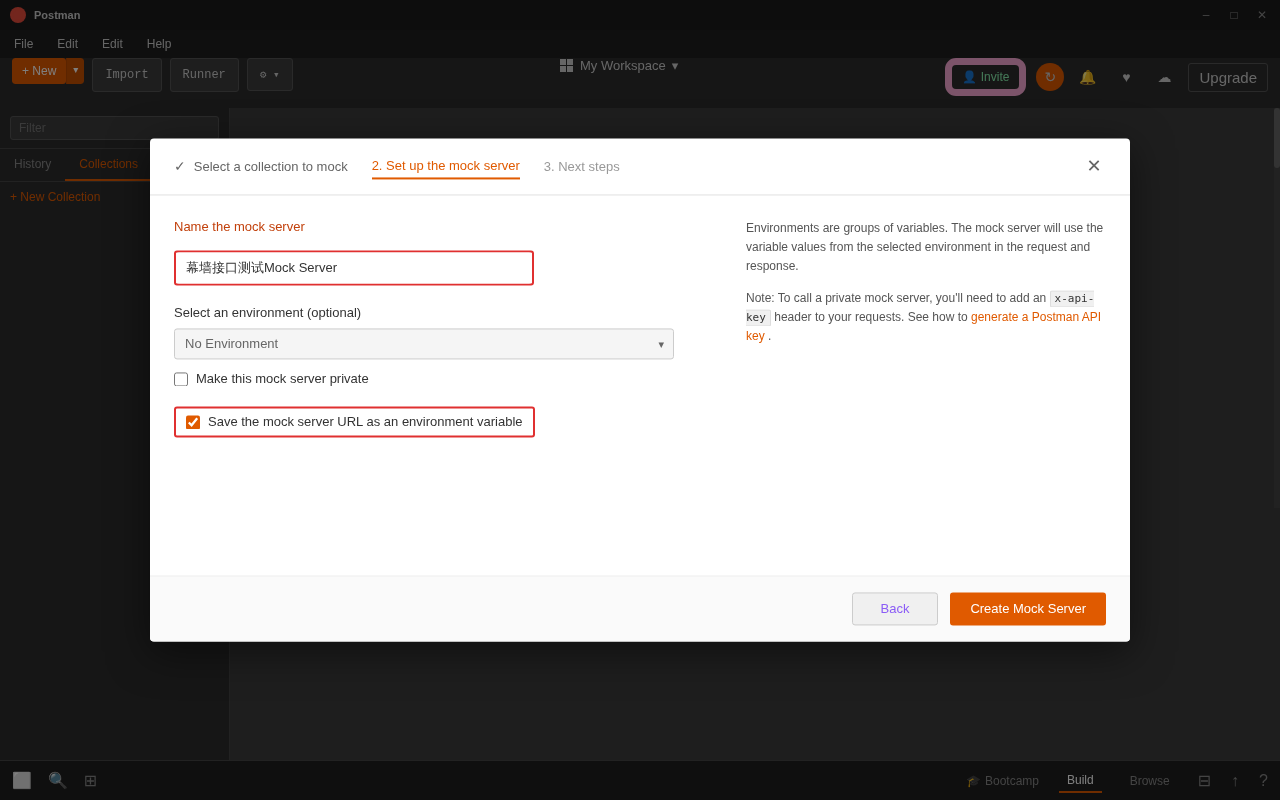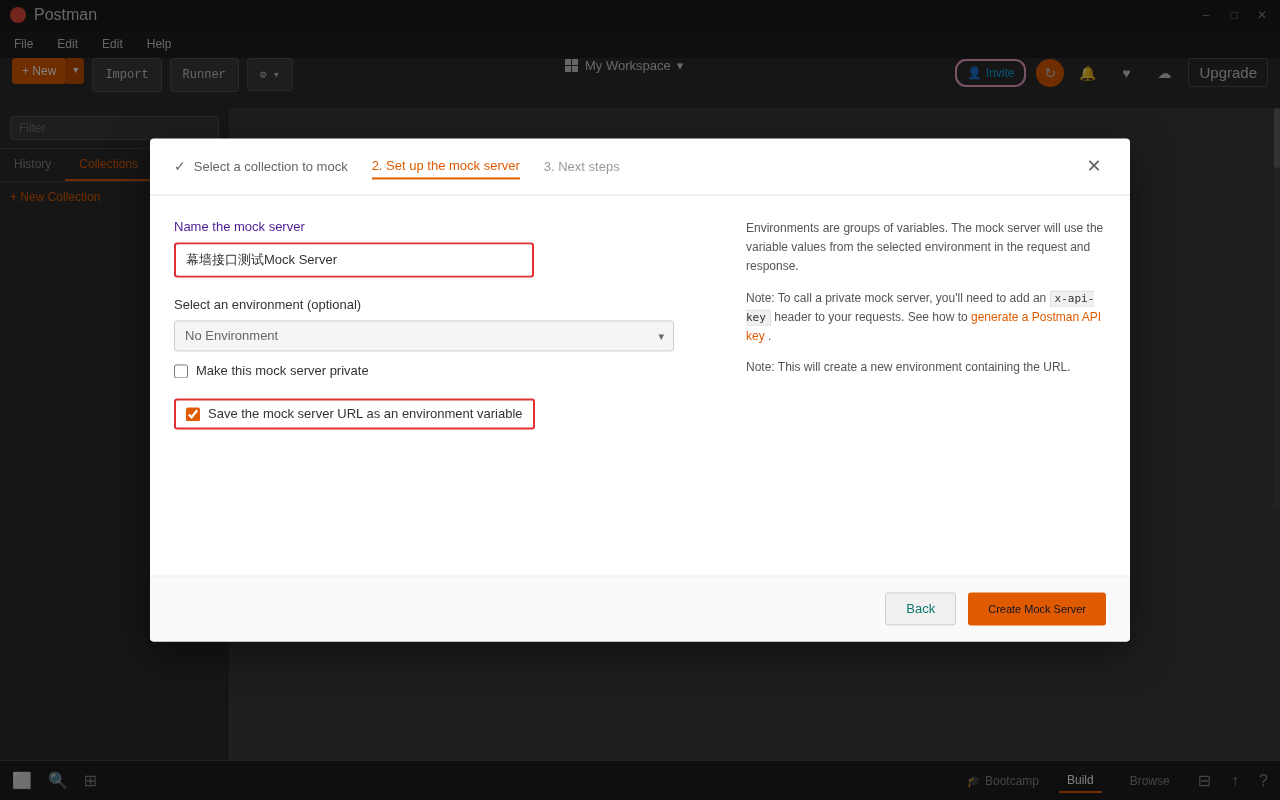--- a/index.html
+++ b/index.html
@@ -29,21 +29,22 @@
     .app-icon {
       width: 16px;
       height: 16px;
       background: #e74c3c;
       border-radius: 50%;
       display: flex; align-items: center; justify-content: center;
       font-size: 10px; color: white; font-weight: bold;
     }
     .title-bar-title {
       color: #ccc;
-      font-size: 16px;
+      font-size: 11px;
+      font-weight: bold;
     }
     .title-bar-controls {
       display: flex;
       gap: 12px;
     }
     .title-btn {
       color: #888;
       font-size: 12px;
       cursor: pointer;
       width: 16px; height: 16px;
@@ -133,22 +134,22 @@
       display: block;
       width: 6px; height: 6px;
     }
     .toolbar-right {
       display: flex;
       align-items: center;
       gap: 10px;
     }
     .invite-btn {
       background: transparent;
-      color: #0ea5e9;
-      border: 2px solid #f9a8d4;
+      color: #86efac;
+      border: 7px solid #f9a8d4;
       border-radius: 11px;
       padding: 5px 10px;
       font-size: 12px;
       cursor: pointer;
     }
     .icon-circle {
       width: 28px; height: 28px;
       border-radius: 50%;
       display: flex; align-items: center; justify-content: center;
       cursor: pointer;
@@ -360,22 +361,22 @@
     }
     .modal-right {
       width: 360px;
       font-size: 12px;
       color: #555;
       line-height: 1.6;
     }
 
     .form-label {
       font-size: 13px;
-      color: #4c1d95;
-      margin-bottom: 8px;
+      color: #c2410c;
+      margin-bottom: 16px;
       display: block;
     }
 
     
     .server-name-input-wrapper {
       border: 2px solid #e03030;
       border-radius: 3px;
       display: inline-flex;
       margin-bottom: 20px;
       width: 100%;
@@ -486,34 +487,34 @@
       padding: 16px 24px;
       border-top: 1px solid #e0e0e0;
       display: flex;
       justify-content: flex-end;
       gap: 12px;
       background: #fafafa;
       border-radius: 0 0 4px 4px;
     }
     .btn-back {
       background: #f0f0f0;
-      color: #0f766e;
+      color: #8b5cf6;
       border: 1px solid #ccc;
       border-radius: 3px;
-      padding: 8px 20px;
+      padding: 8px 28px;
       font-size: 13px;
       cursor: pointer;
     }
     .btn-create {
       background: #e05a00;
-      color: #0f172a;
+      color: #ffffff;
       border: none;
       border-radius: 3px;
       padding: 8px 20px;
-      font-size: 11px;
+      font-size: 13px;
       cursor: pointer;
       font-weight: 500;
     }
 
     
     .scrollbar-track {
       position: absolute;
       right: 0;
       top: 108px;
       width: 6px;
@@ -674,23 +675,20 @@
 
     <div class="modal-right">
       <p class="info-note">Environments are groups of variables. The mock server will use the variable values from the selected environment in the request and response.</p>
       <p class="info-note">
         <span>Note: To call a private mock server, you'll need to add an </span>
         <span class="code-tag">x-api-key</span>
         <span> header to your requests. See how to </span>
         <a class="link-text">generate a Postman API key</a>
         <span>.</span>
       </p>
-      <p class="info-note">
-        <span>Note: This will create a new environment containing the URL.</span>
-      </p>
     </div>
   </div>
 
   <div class="modal-footer">
     <button class="btn-back">Back</button>
     <button class="btn-create">Create Mock Server</button>
   </div>
 </div>
 
 <div class="scrollbar-track">

